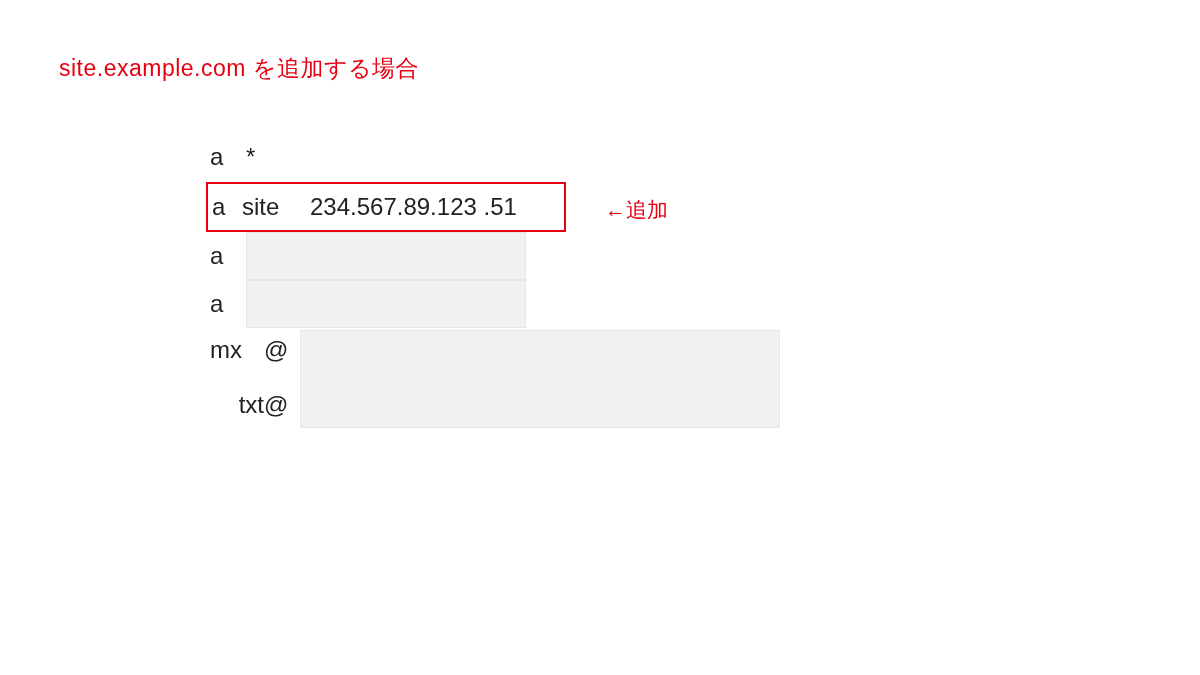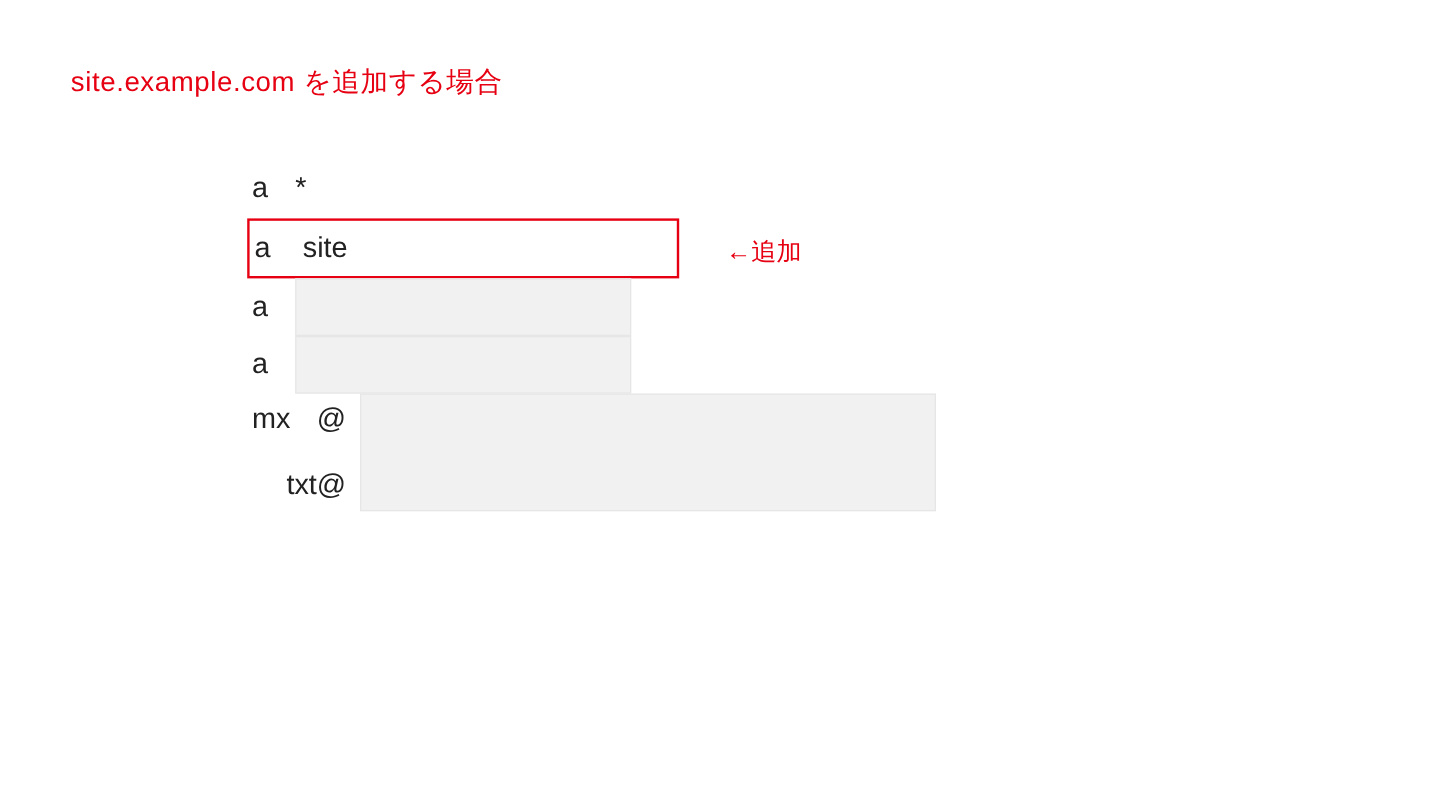--- a/index.html
+++ b/index.html
@@ -39,38 +39,38 @@
     }
     .row .value {
       padding-left: 10px;
     }
     .row.highlighted {
       border: 2.5px solid #e60012;
       height: 50px;
       width: 360px;
     }
     .row.highlighted .type { padding-left: 4px; width: 34px; }
-    .row.highlighted .name { width: 58px; text-align: center; }
+    .row.highlighted .name { width: 58px; }
     .input-box {
       background: #f1f1f1;
       border: 1px solid #e6e6e6;
       height: 48px;
     }
     .input-box.w1 { width: 280px; }
     .double-row .type {
       align-self: flex-start;
       padding-top: 8px;
     }
     .double-row .name {
       align-self: flex-start;
       padding-top: 8px;
       width: 36px;
     }
     .double-row {
-      align-items: flex-start;
+      align-items: flex-end;
       height: 100px;
     }
     .double-row .input-box.w2 {
       width: 480px;
       height: 98px;
     }
     .mx-row .type { width: 58px; }
     .txt-row .type { width: 58px; text-align: right; }
     .annotation {
       position: absolute;
@@ -90,20 +90,21 @@
 <div class="records">
 
   <div class="row">
     <span class="type">a</span>
     <span class="name">*</span>
   </div>
 
   <div class="row highlighted">
     <span class="type">a</span>
     <span class="name">site</span>
+    <span class="value">234.567.89.123 .51</span>
   </div>
 
   <div class="row row-empty">
     <span class="type">a</span>
     <div class="input-box w1"></div>
   </div>
 
   <div class="row row-empty">
     <span class="type">a</span>
     <div class="input-box w1"></div>

